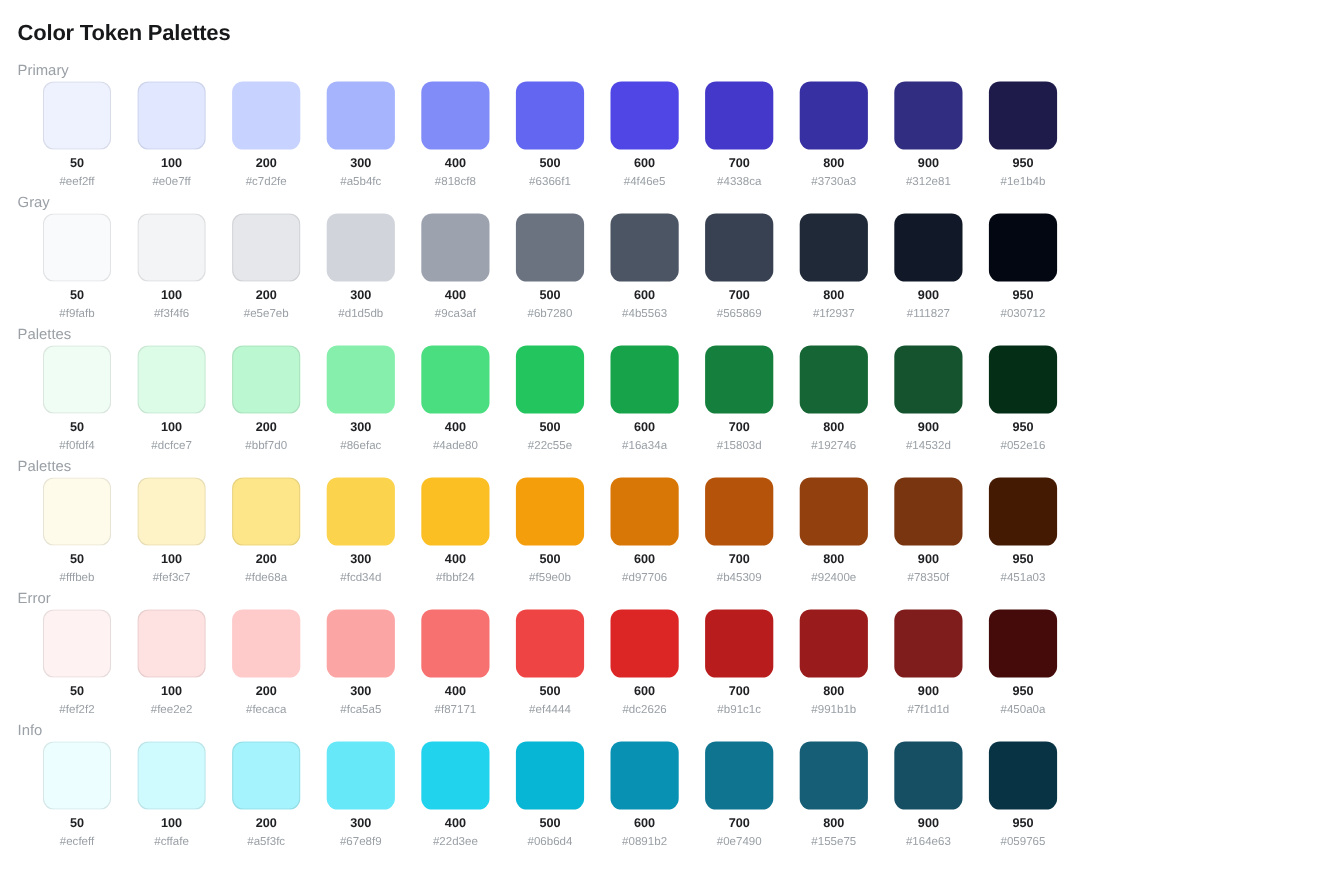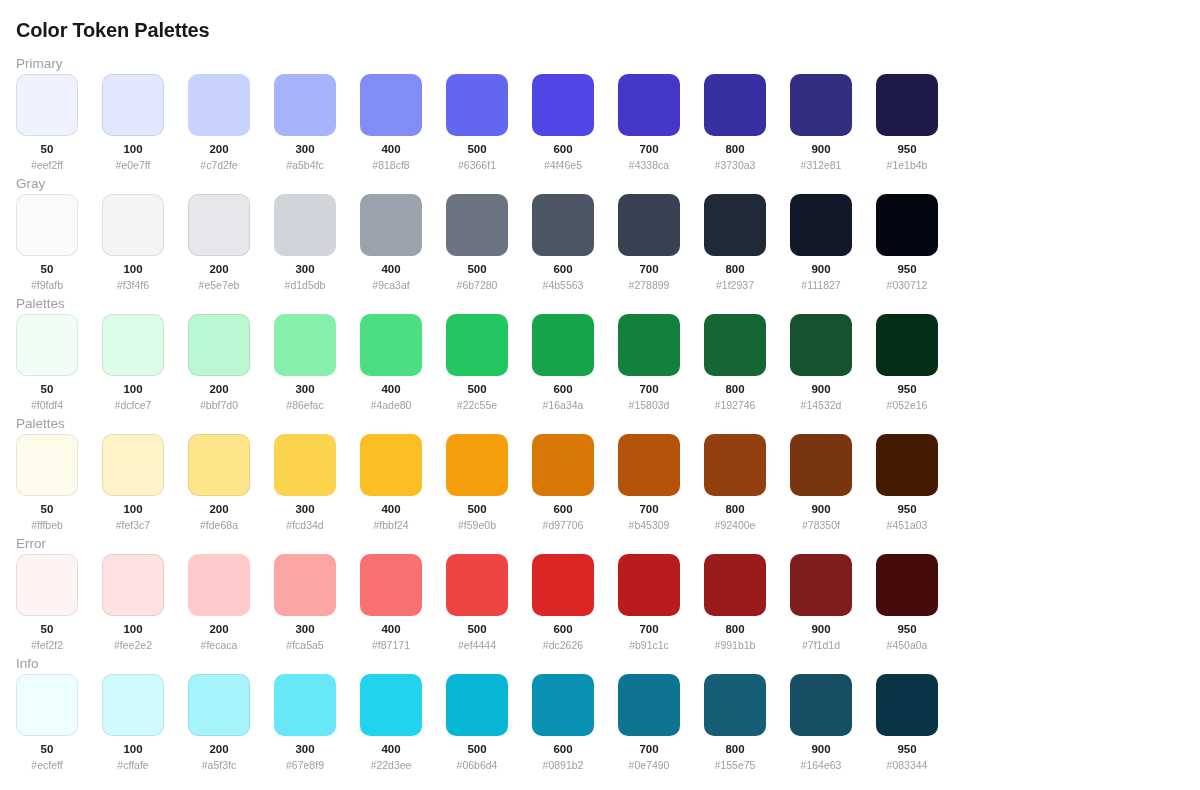--- a/index.html
+++ b/index.html
@@ -54,21 +54,21 @@
     top: 2px;
     font-size: 13.5px;
     font-weight: normal;
     color: #9aa0a6;
     line-height: 16px;
     white-space: nowrap;
   }
 
   .swatch-row {
     position: absolute;
-    left: 16px;
+    left: 39px;
     top: 20px;
     display: flex;
     flex-direction: row;
     gap: 24px;
   }
 
   .swatch-cell {
     width: 62px;
     display: flex;
     flex-direction: column;
@@ -207,21 +207,21 @@
             <div class="swatch-hex">#6b7280</div>
           </div>
           <div class="swatch-cell">
             <div class="swatch-chip" style="background: rgb(75, 85, 99);"></div>
             <div class="swatch-step">600</div>
             <div class="swatch-hex">#4b5563</div>
           </div>
           <div class="swatch-cell">
             <div class="swatch-chip" style="background: rgb(55, 65, 81);"></div>
             <div class="swatch-step">700</div>
-            <div class="swatch-hex">#278899</div>
+            <div class="swatch-hex">#565869</div>
           </div>
           <div class="swatch-cell">
             <div class="swatch-chip" style="background: rgb(31, 41, 55);"></div>
             <div class="swatch-step">800</div>
             <div class="swatch-hex">#1f2937</div>
           </div>
           <div class="swatch-cell">
             <div class="swatch-chip" style="background: rgb(17, 24, 39);"></div>
             <div class="swatch-step">900</div>
             <div class="swatch-hex">#111827</div>
@@ -462,19 +462,19 @@
             <div class="swatch-hex">#155e75</div>
           </div>
           <div class="swatch-cell">
             <div class="swatch-chip" style="background: rgb(22, 78, 99);"></div>
             <div class="swatch-step">900</div>
             <div class="swatch-hex">#164e63</div>
           </div>
           <div class="swatch-cell">
             <div class="swatch-chip" style="background: rgb(8, 51, 68);"></div>
             <div class="swatch-step">950</div>
-            <div class="swatch-hex">#083344</div>
+            <div class="swatch-hex">#059765</div>
           </div>
         </div>
       </div>
     </div>
 
 </div>
 
 </body></html>

